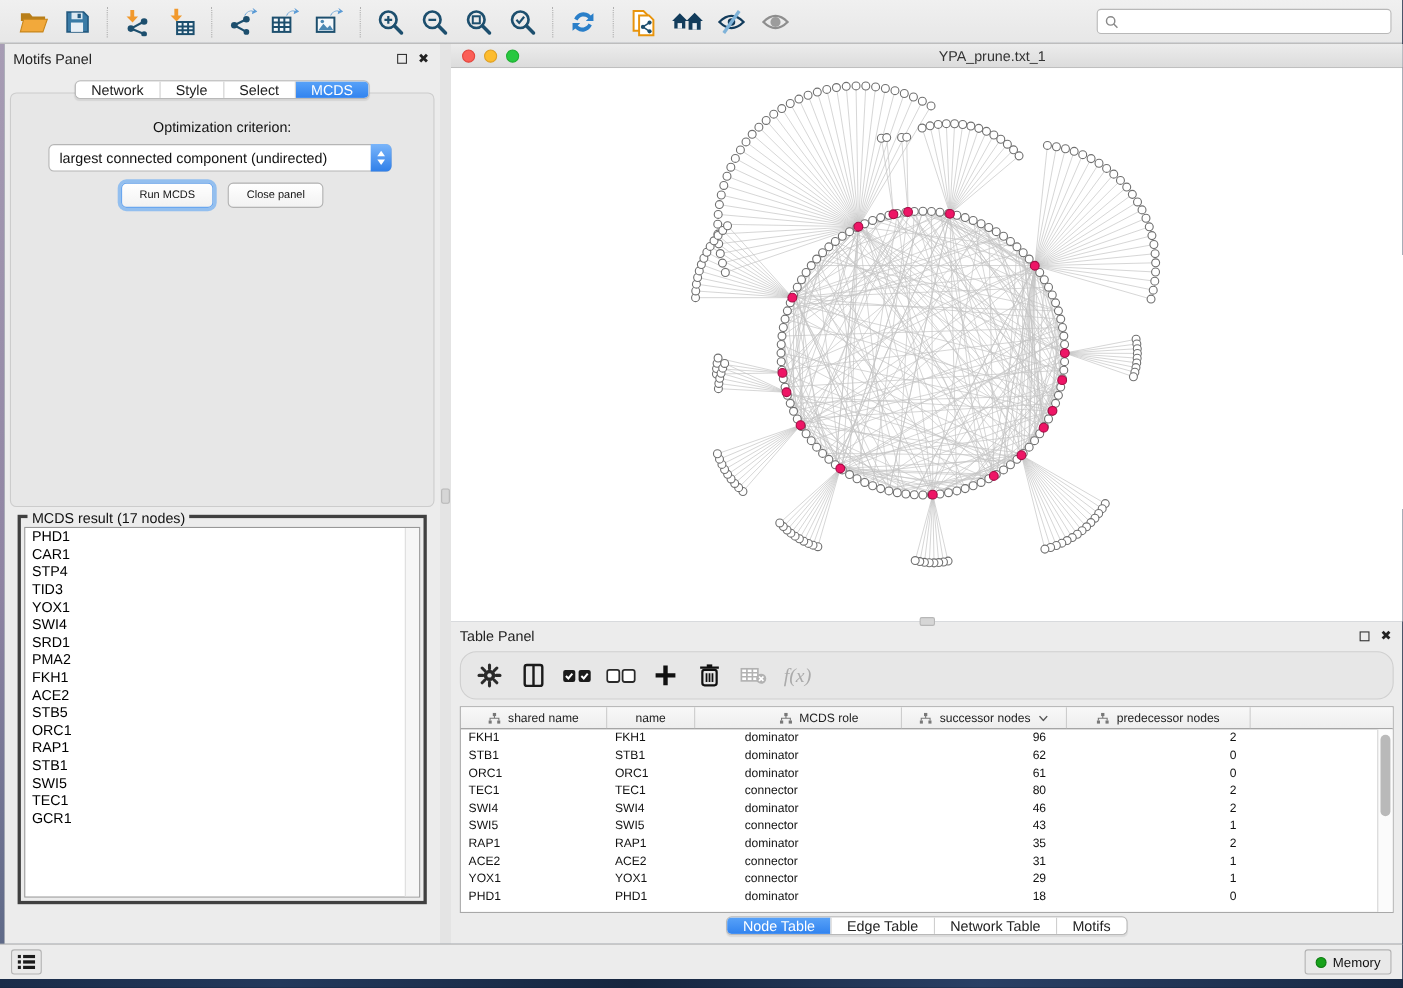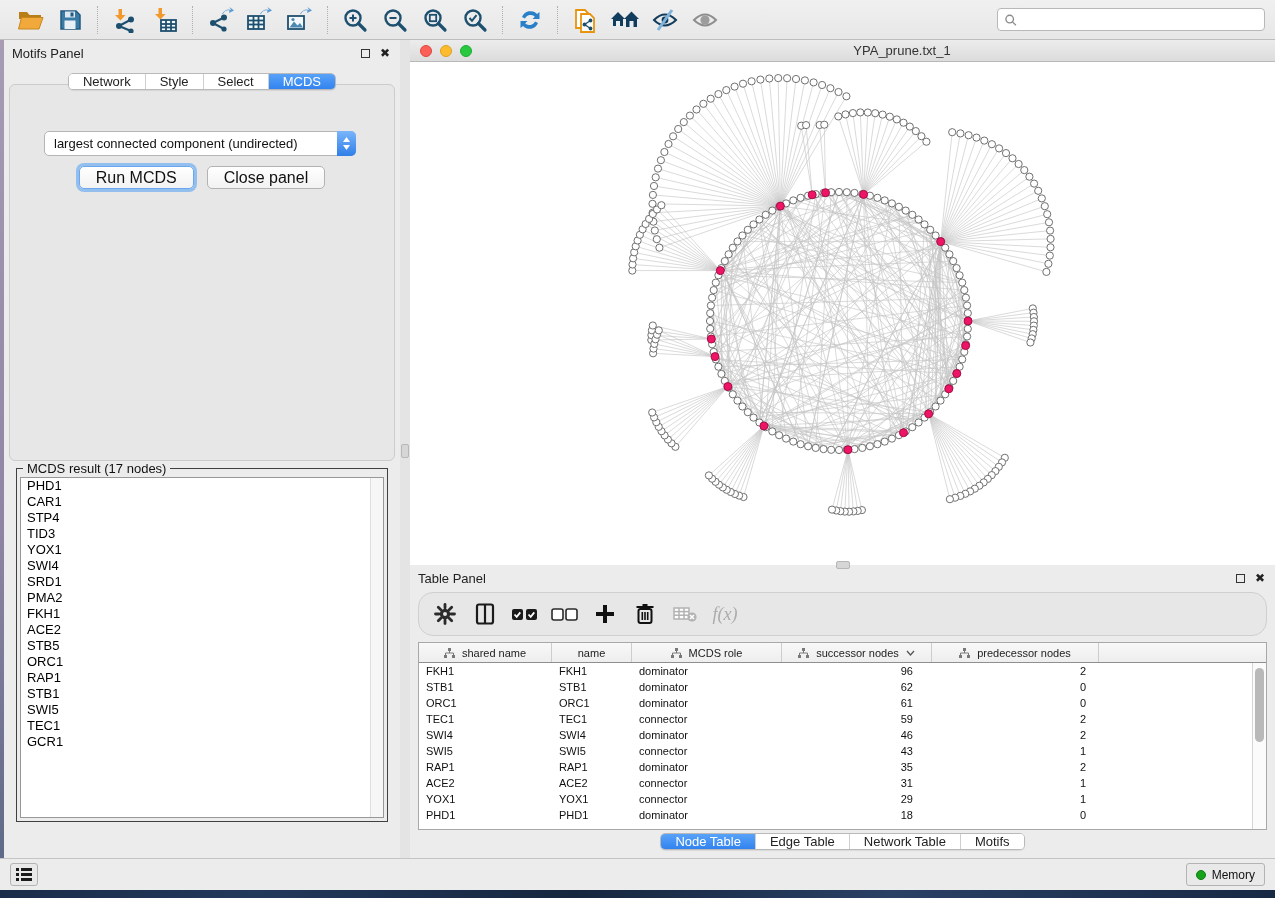--- a/index.html
+++ b/index.html
@@ -41,24 +41,24 @@
     border:1px solid #cccccc; border-radius:6px; }
   .opt-label { position:absolute; left:0; top:68px; width:100%; text-align:center; font-size:13px; color:#111; }
   .mac-select { position:absolute; left:40px; top:91px; width:312px; height:25px; background:#fff; border:1px solid #b5b5b5;
     border-radius:5px; display:flex; align-items:center; font-size:13px; color:#111; }
   .mac-select .val { flex:1; padding-left:9px; white-space:nowrap; overflow:hidden; }
   .mac-select .stepper { width:19px; height:25px; margin:-1px -1px -1px 0; border-radius:0 5px 5px 0;
     background:linear-gradient(#7ab5fa,#2f7fe9); display:flex; flex-direction:column; align-items:center; justify-content:center; }
   .mac-select .stepper svg { display:block; }
   .btn-row { position:absolute; left:0; top:126px; width:100%; display:flex; justify-content:center; gap:13px; }
   .mac-btn { height:23px; padding:0 16px; background:linear-gradient(#ffffff,#f2f2f2); border:1px solid #b3b3b3;
-    border-radius:5px; font-size:16px; color:#111; display:flex; align-items:center; }
+    border-radius:5px; font-size:10px; color:#111; display:flex; align-items:center; }
   .mac-btn.focused { box-shadow:0 0 0 3px rgba(102,169,243,.65); border-color:#6aa7ef; }
 
-  .group-box { position:absolute; left:12px; top:428px; width:372px; height:354px; border:1px solid #404040; background:#ececec; }
+  .group-box { position:absolute; left:12px; top:428px; width:372px; height:354px; border:3px solid #404040; background:#ececec; }
   .group-box .gtitle { position:absolute; left:6px; top:-8px; background:#ececec; padding:0 4px; font-size:13px; color:#111; }
   .mcds-list { position:absolute; left:3px; top:8px; right:3px; bottom:3px; background:#fff; border:1px solid #989898;
     overflow:hidden; }
   .mcds-scroll { position:absolute; top:0; right:0; bottom:0; width:13px; background:#f6f6f6; border-left:1px solid #dedede; }
   .mcds-item { font-size:13px; color:#000; line-height:16px; padding-left:6px; }
 
   .v-split { position:absolute; left:400px; top:40px; width:10px; height:818px; background:#e4e4e4; }
   .v-split .grip { position:absolute; left:1px; top:404px; width:8px; height:14px; background:#d6d6d6; border:1px solid #b7b7b7; border-radius:2px; }
 
   
@@ -77,21 +77,21 @@
   .table-panel { position:absolute; left:410px; top:565px; width:865px; height:293px; background:#ececec; }
   .tp-toolbar { position:absolute; left:8px; top:27px; width:849px; height:44px; background:#e7e7e7;
     border:1px solid #cfcfcf; border-radius:15px; display:flex; align-items:center; padding:0 8px; gap:4px; }
   .tpi { width:36px; height:36px; display:flex; align-items:center; justify-content:center; }
   .fx { font-family:"Liberation Serif","DejaVu Serif",serif; font-style:italic; font-size:18px; color:#ababab; }
 
   .table-box { position:absolute; left:8px; top:77px; width:849px; height:188px; background:#fff; border:1px solid #a8a8a8; }
   .t-header { display:flex; height:20px; background:linear-gradient(#f8f8f8,#eeeeee); border-bottom:1px solid #8f8f8f; font-size:11px; color:#222; }
   .t-hcell { display:flex; align-items:center; justify-content:center; gap:7px; border-right:1px solid #cdcdcd; position:relative; }
   .t-hcell.filler { border-right:none; flex:1; }
-  .c0 { width:133px; } .c1 { width:80px; } .c2 { width:150px; } .c3 { width:150px; } .c4 { width:167px; }
+  .c0 { width:133px; } .c1 { width:80px; } .c2 { width:150px;margin-left:38px; } .c3 { width:150px; } .c4 { width:167px; }
   .t-rows { position:absolute; top:20px; left:0; right:14px; bottom:0; overflow:hidden; }
   .t-row { display:flex; height:16px; align-items:center; font-size:11px; color:#111; }
   .t-cell { padding-left:7px; white-space:nowrap; overflow:hidden; }
   .t-cell.num3 { text-align:right; padding-right:19px; padding-left:0; }
   .t-cell.num4 { text-align:right; padding-right:13px; padding-left:0; }
   .t-scroll { position:absolute; top:20px; right:0; bottom:0; width:14px; background:#fbfbfb; border-left:1px solid #d5d5d5; }
   .t-thumb { position:absolute; left:2px; top:5px; width:9px; height:74px; background:#b9b9b9; border-radius:5px; }
 
   .tp-tabs { position:absolute; left:0; top:268px; width:100%; display:flex; justify-content:center; }
 
@@ -295,20 +295,21 @@
 
     <div class="tab-strip">
       <div class="seg">
         <span class="segtab">Network</span>
         <span class="segtab">Style</span>
         <span class="segtab">Select</span>
         <span class="segtab active">MCDS</span>
       </div>
     </div>
 
+    <div class="opt-label">Optimization criterion:</div>
 
     <div class="mac-select">
       <span class="val">largest connected component (undirected)</span>
       <span class="stepper">
         <svg width="9" height="6" viewBox="0 0 9 6">
             <path d="M4.5 0 L8 5 H1 z" fill="#fff"></path>
           </svg>
         <svg width="9" height="6" viewBox="0 0 9 6" style="margin-top:1px">
             <path d="M4.5 6 L1 1 H8 z" fill="#fff"></path>
           </svg>
@@ -1212,21 +1213,21 @@
             <span class="t-cell c0">ORC1</span>
             <span class="t-cell c1">ORC1</span>
             <span class="t-cell c2">dominator</span>
             <span class="t-cell c3 num3">61</span>
             <span class="t-cell c4 num4">0</span>
           </div>
           <div class="t-row">
             <span class="t-cell c0">TEC1</span>
             <span class="t-cell c1">TEC1</span>
             <span class="t-cell c2">connector</span>
-            <span class="t-cell c3 num3">59</span>
+            <span class="t-cell c3 num3">80</span>
             <span class="t-cell c4 num4">2</span>
           </div>
           <div class="t-row">
             <span class="t-cell c0">SWI4</span>
             <span class="t-cell c1">SWI4</span>
             <span class="t-cell c2">dominator</span>
             <span class="t-cell c3 num3">46</span>
             <span class="t-cell c4 num4">2</span>
           </div>
           <div class="t-row">

